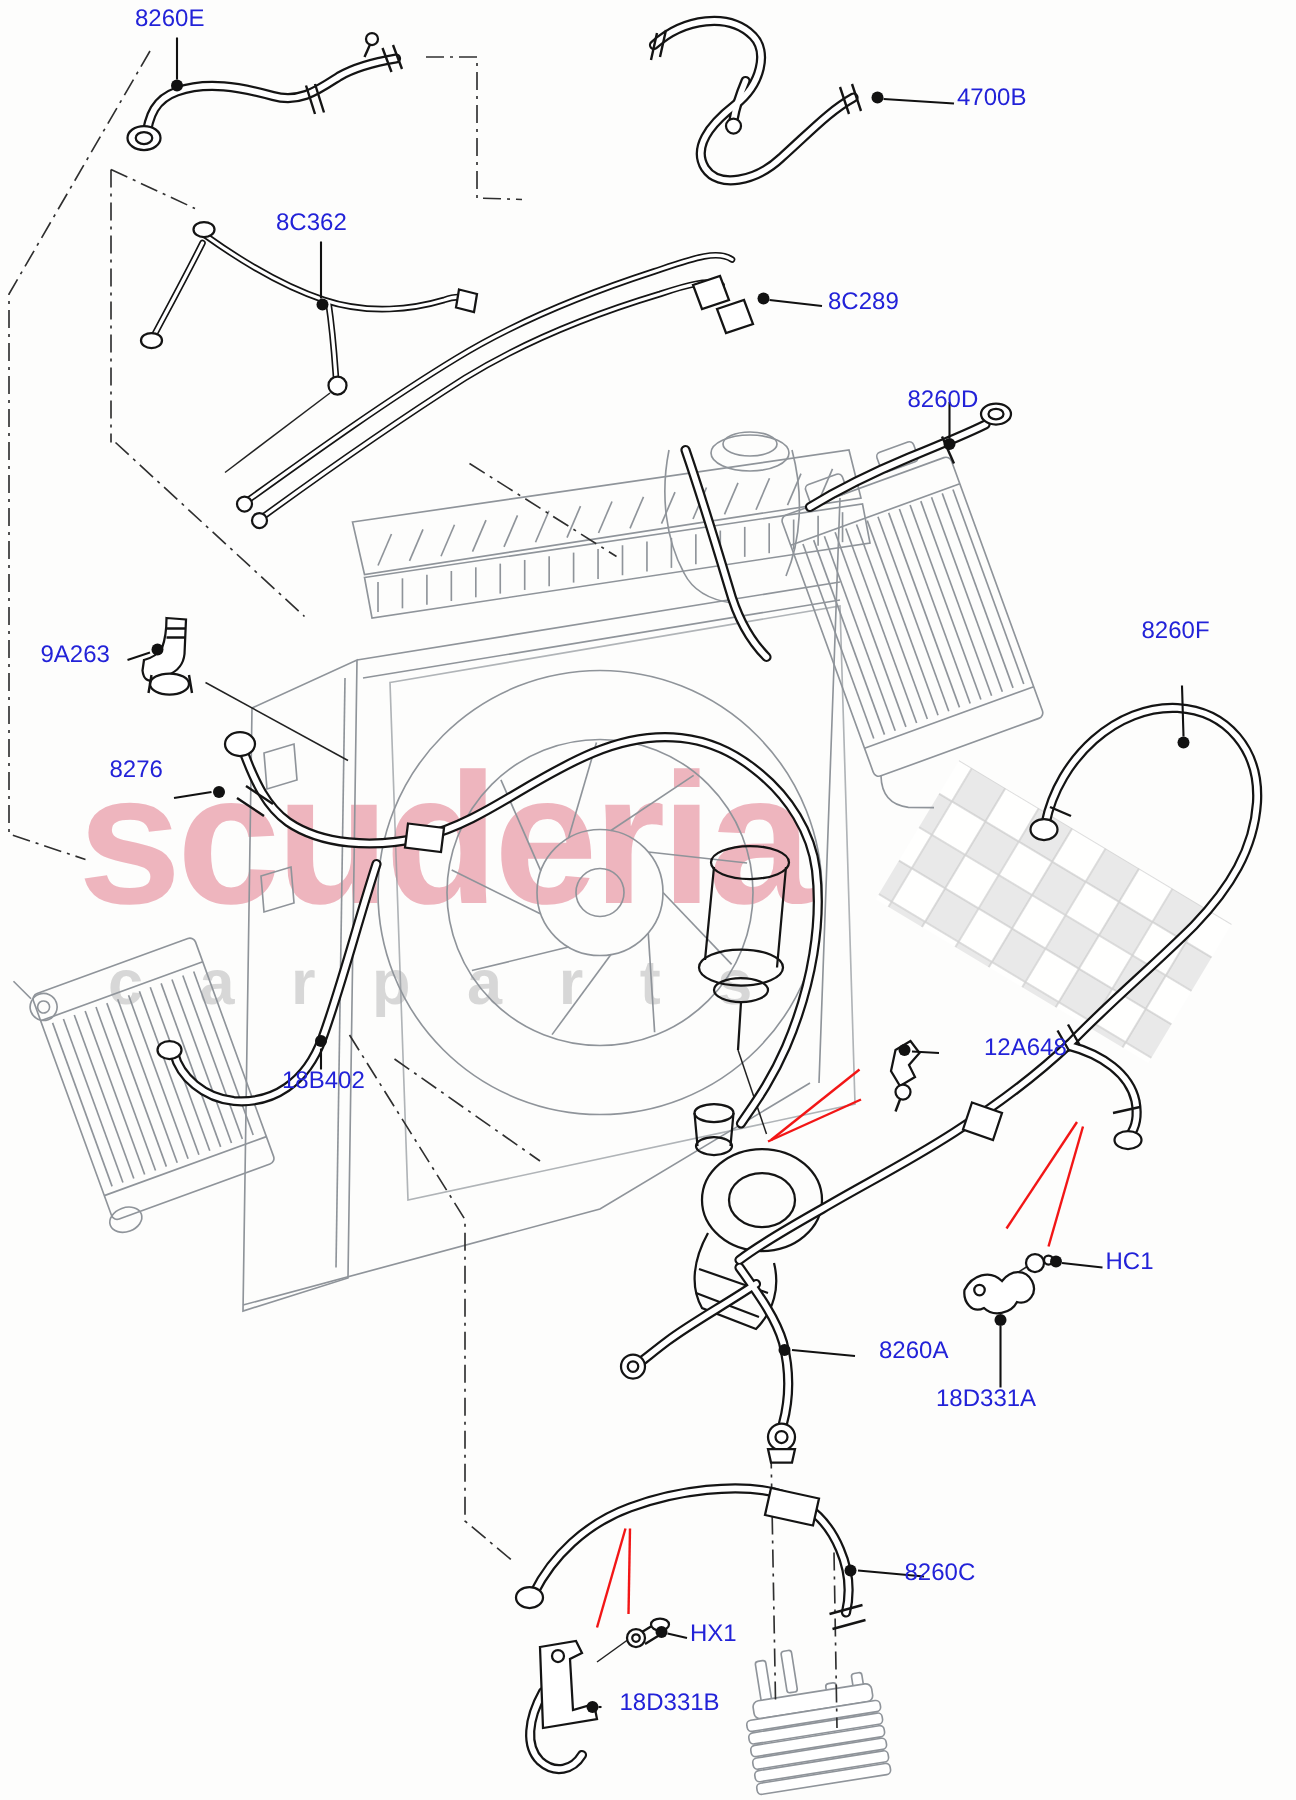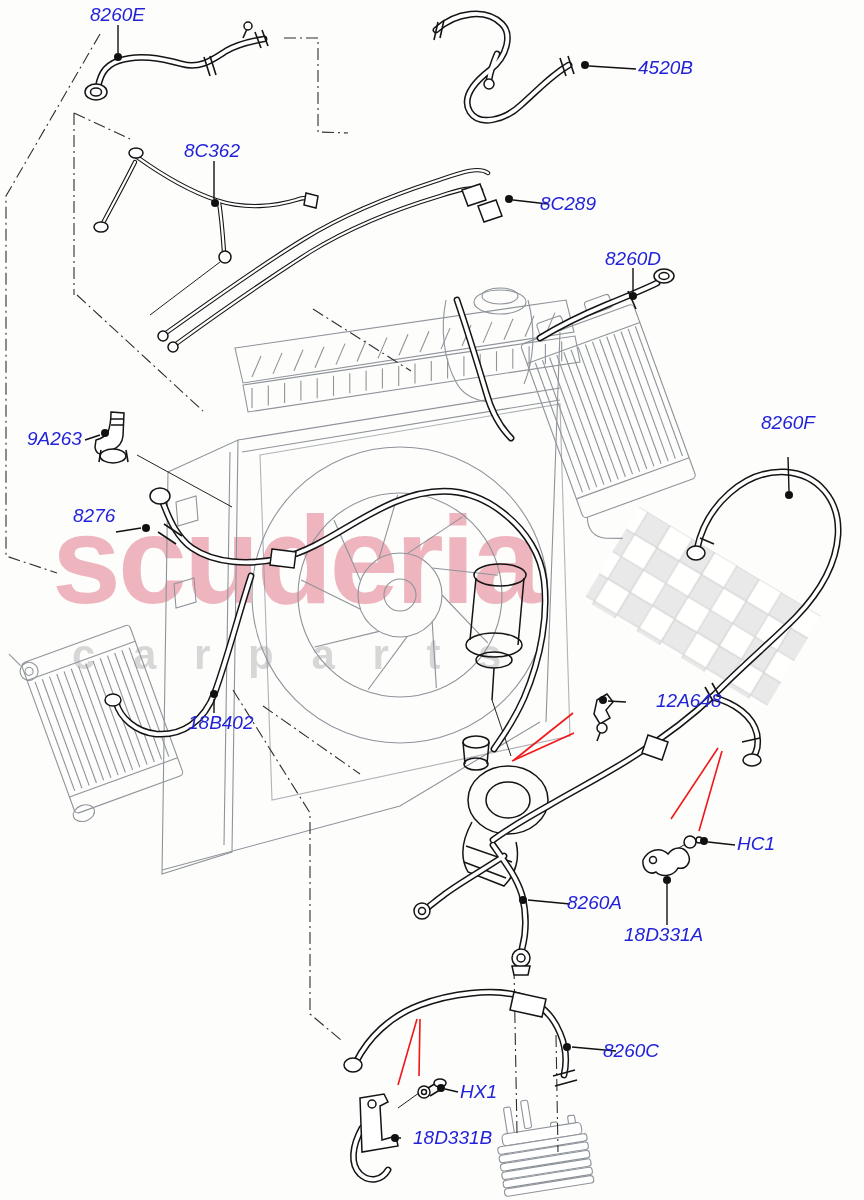--- a/index.html
+++ b/index.html
@@ -4,22 +4,22 @@
 <style>
   html,body{margin:0;padding:0;background:#ffffff;}
   .stage{position:relative;width:864px;height:1200px;background:#fdfdfc;overflow:hidden;
          font-family:"Liberation Sans", sans-serif;}
   .wm-brand{position:absolute;left:52px;top:498px;font-size:124px;font-weight:bold;
             letter-spacing:-3px;color:var(--brand,#d94b63);opacity:.40;line-height:1;
             user-select:none;}
   .wm-sub{position:absolute;left:72px;top:634px;font-size:42px;font-weight:bold;
           letter-spacing:13px;color:var(--subtle,#b9b9b9);opacity:.55;line-height:1;}
   svg{position:absolute;left:0;top:0;}
-  .label{position:absolute;font-size:19px;line-height:1;color:var(--label_blue,#2222d8);
-         white-space:nowrap;cursor:pointer;font-style:italic;}
+  .label{position:absolute;font-size:16px;line-height:1;color:var(--label_blue,#2222d8);
+         white-space:nowrap;cursor:pointer;}
   
   .soft{stroke:var(--soft_art,#8f949a);stroke-width:1.1;fill:none;}
   .softf{stroke:var(--soft_art,#8f949a);stroke-width:1.1;fill:#ffffff;}
   .ph{stroke:#2f2f2f;stroke-width:1.1;fill:none;stroke-dasharray:12 4 2 4;}
   .thin{stroke:#222;stroke-width:1;fill:none;}
   .h-out{stroke:var(--line_art,#141414);stroke-width:6.8;fill:none;stroke-linecap:round;}
   .h-in{stroke:#ffffff;stroke-width:3.8;fill:none;stroke-linecap:round;}
   .p-out{stroke:var(--line_art,#141414);stroke-width:4.4;fill:none;stroke-linecap:round;}
   .p-in{stroke:#ffffff;stroke-width:2.2;fill:none;stroke-linecap:round;}
   .fit{stroke:var(--line_art,#141414);stroke-width:1.5;fill:#ffffff;}
@@ -380,28 +380,28 @@
       <path class="lead" d="M616,1051 L572,1047"></path>
         <circle class="dot" cx="567" cy="1047" r="4"></circle>
       <path class="lead" d="M458,1092 L445,1089"></path>
         <circle class="dot" cx="441" cy="1088" r="4"></circle>
       <path class="lead" d="M401,1138 L399,1138"></path>
         <circle class="dot" cx="395" cy="1138" r="4"></circle>
     </g>
   </svg>
 
   <div class="label" style="left:90px;top:5px">8260E</div>
-  <div class="label" style="left:638px;top:58px">4520B</div>
+  <div class="label" style="left:638px;top:58px">4700B</div>
   <div class="label" style="left:184px;top:141px">8C362</div>
-  <div class="label" style="left:540px;top:194px">8C289</div>
-  <div class="label" style="left:605px;top:249px">8260D</div>
+  <div class="label" style="left:552px;top:194px">8C289</div>
+  <div class="label" style="left:605px;top:259px">8260D</div>
   <div class="label" style="left:27px;top:429px">9A263</div>
   <div class="label" style="left:73px;top:506px">8276</div>
   <div class="label" style="left:761px;top:413px">8260F</div>
   <div class="label" style="left:188px;top:713px">18B402</div>
   <div class="label" style="left:656px;top:691px">12A648</div>
   <div class="label" style="left:737px;top:834px">HC1</div>
-  <div class="label" style="left:567px;top:893px">8260A</div>
+  <div class="label" style="left:586px;top:893px">8260A</div>
   <div class="label" style="left:624px;top:925px">18D331A</div>
   <div class="label" style="left:603px;top:1041px">8260C</div>
   <div class="label" style="left:460px;top:1082px">HX1</div>
   <div class="label" style="left:413px;top:1128px">18D331B</div>
 </div>
 
 </body></html>

